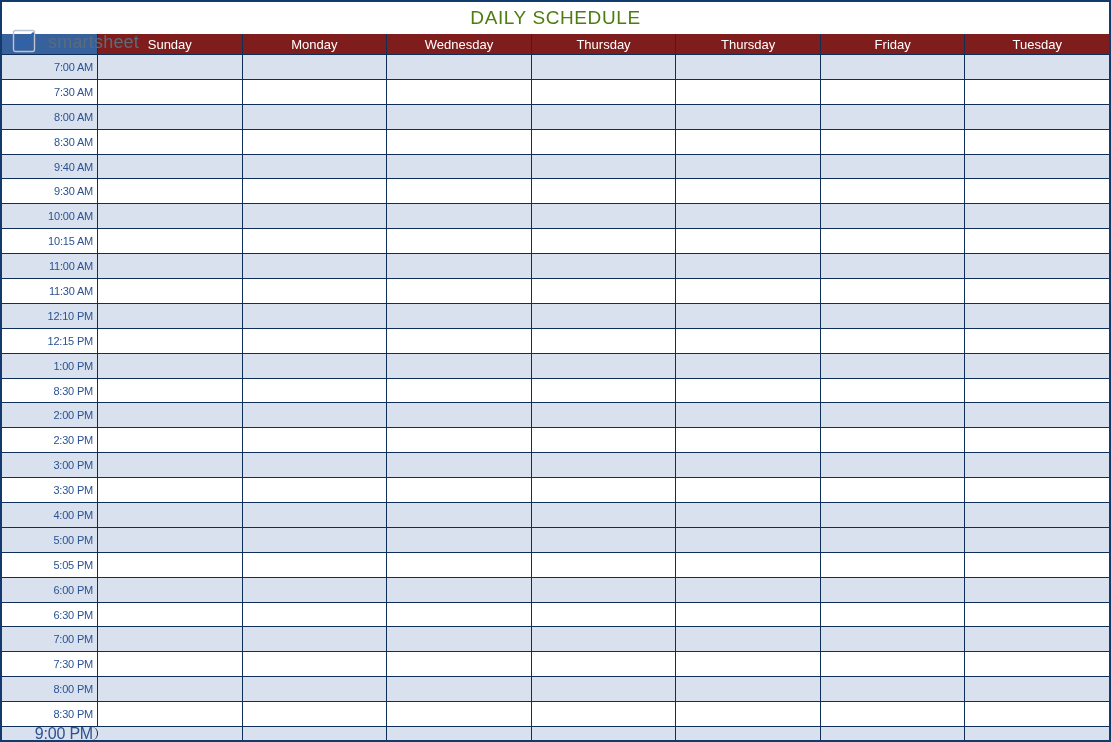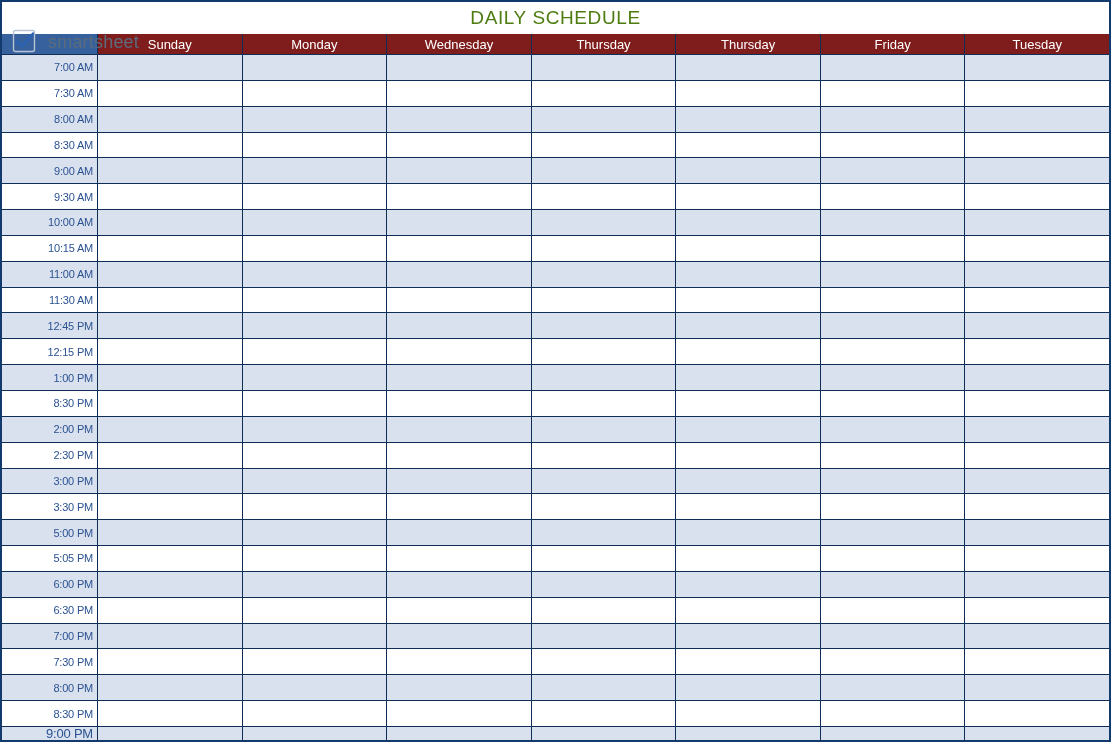--- a/index.html
+++ b/index.html
@@ -78,21 +78,21 @@
     .day-col { flex: 1; }
     .header-row .time-col { background: #36619d; }
     .header-row .day-col { font-weight: 400; }
     .data-row.alt { background: #d9e1ee; }
     .data-row .time-col {
       font-size: 11px;
       color: #2b5292;
       letter-spacing: -0.2px;
     }
     .data-row.last { flex: 0 0 14px; height: 14px; }
-    .data-row.last .time-col { font-size: 13px; }
+    .data-row.last .time-col { font-size: 16px; border-radius: 6px; }
   </style>
 </head>
 <body>
 
 <div class="page">
 
   <div class="header">
     <div class="logo">
       <svg width="24" height="24" viewBox="0 0 24 24">
         <rect x="1.5" y="1.5" width="21" height="21" rx="2" ry="2" fill="none" stroke="#b8c4d2" stroke-width="1.4"></rect>
@@ -150,21 +150,21 @@
         <div class="cell time-col">8:30 AM</div>
         <div class="cell day-col"></div>
         <div class="cell day-col"></div>
         <div class="cell day-col"></div>
         <div class="cell day-col"></div>
         <div class="cell day-col"></div>
         <div class="cell day-col"></div>
         <div class="cell day-col"></div>
       </div>
       <div class="row data-row alt">
-        <div class="cell time-col">9:00 AM</div>
+        <div class="cell time-col">9:40 AM</div>
         <div class="cell day-col"></div>
         <div class="cell day-col"></div>
         <div class="cell day-col"></div>
         <div class="cell day-col"></div>
         <div class="cell day-col"></div>
         <div class="cell day-col"></div>
         <div class="cell day-col"></div>
       </div>
       <div class="row data-row">
         <div class="cell time-col">9:30 AM</div>
@@ -210,21 +210,21 @@
         <div class="cell time-col">11:30 AM</div>
         <div class="cell day-col"></div>
         <div class="cell day-col"></div>
         <div class="cell day-col"></div>
         <div class="cell day-col"></div>
         <div class="cell day-col"></div>
         <div class="cell day-col"></div>
         <div class="cell day-col"></div>
       </div>
       <div class="row data-row alt">
-        <div class="cell time-col">12:45 PM</div>
+        <div class="cell time-col">12:10 PM</div>
         <div class="cell day-col"></div>
         <div class="cell day-col"></div>
         <div class="cell day-col"></div>
         <div class="cell day-col"></div>
         <div class="cell day-col"></div>
         <div class="cell day-col"></div>
         <div class="cell day-col"></div>
       </div>
       <div class="row data-row">
         <div class="cell time-col">12:15 PM</div>
@@ -281,20 +281,30 @@
         <div class="cell day-col"></div>
         <div class="cell day-col"></div>
         <div class="cell day-col"></div>
         <div class="cell day-col"></div>
         <div class="cell day-col"></div>
         <div class="cell day-col"></div>
         <div class="cell day-col"></div>
       </div>
       <div class="row data-row">
         <div class="cell time-col">3:30 PM</div>
+        <div class="cell day-col"></div>
+        <div class="cell day-col"></div>
+        <div class="cell day-col"></div>
+        <div class="cell day-col"></div>
+        <div class="cell day-col"></div>
+        <div class="cell day-col"></div>
+        <div class="cell day-col"></div>
+      </div>
+      <div class="row data-row alt">
+        <div class="cell time-col">4:00 PM</div>
         <div class="cell day-col"></div>
         <div class="cell day-col"></div>
         <div class="cell day-col"></div>
         <div class="cell day-col"></div>
         <div class="cell day-col"></div>
         <div class="cell day-col"></div>
         <div class="cell day-col"></div>
       </div>
       <div class="row data-row alt">
         <div class="cell time-col">5:00 PM</div>

